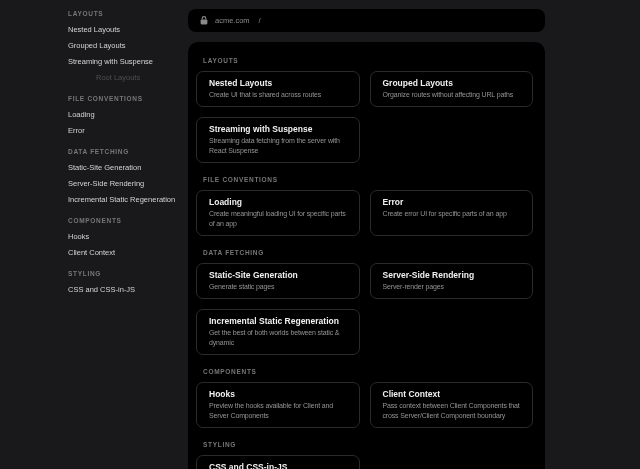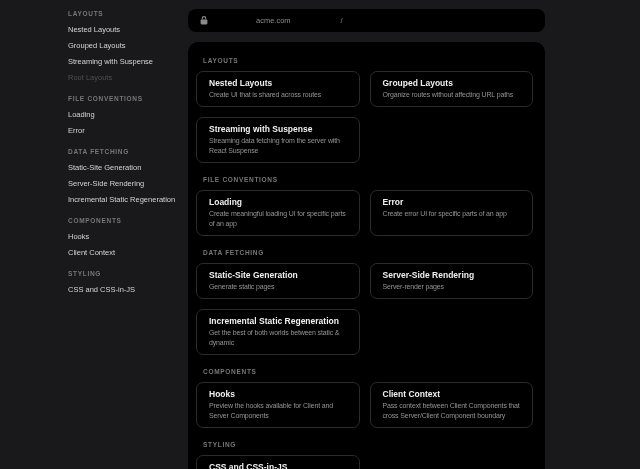--- a/index.html
+++ b/index.html
@@ -15,29 +15,29 @@
   .sidebar { position:absolute; left:68px; top:6px; width:120px; }
   .side-group { margin-bottom:5px; }
   .side-header {
     font-size:6.5px; font-weight:700; letter-spacing:0.7px;
     color:#777; text-transform:uppercase; line-height:16px; white-space:nowrap;
   }
   .side-item {
     font-size:7.5px; color:#d4d4d4; line-height:16px;
     white-space:nowrap; cursor:pointer;
   }
-  .side-item.dimmed { color:#4f4f52; }
+  .side-item.dimmed { color:#4f4f52;margin-left:28px; }
 
   
   .main { position:absolute; left:188px; top:0; width:357px; height:469px; }
 
   .addressbar {
     position:absolute; top:9px; left:0; width:357px; height:23px;
     background:#000; border-radius:8px;
-    display:flex; align-items:center; padding:0 12px; cursor:pointer;gap:41px;
+    display:flex; align-items:center; padding:0 12px; cursor:pointer;
   }
   .lock { display:flex; align-items:center; margin-right:7px; }
   .addr-domain, .addr-sep { font-size:7.5px; color:#8a8a8a; }
   .addr-sep { margin-left:9px; }
 
   .panel {
     position:absolute; top:42px; left:0; width:357px; height:427px;
     background:#000; border-radius:10px 10px 0 0;
     padding:15px 12px 0 8px; overflow:hidden;
   }

